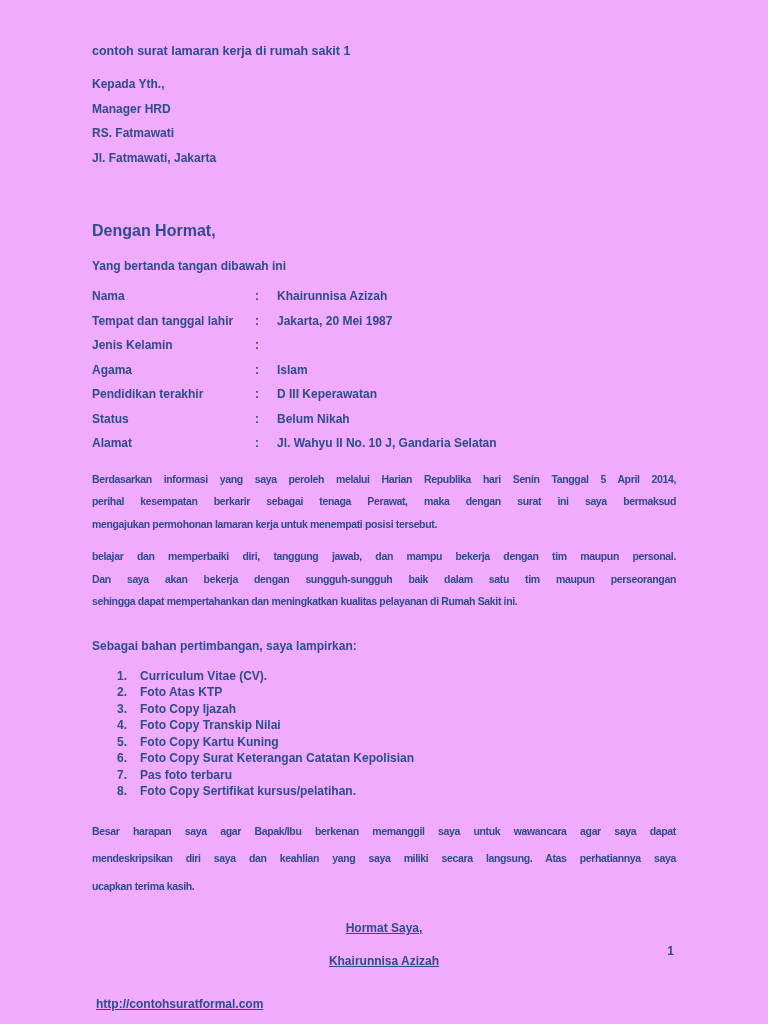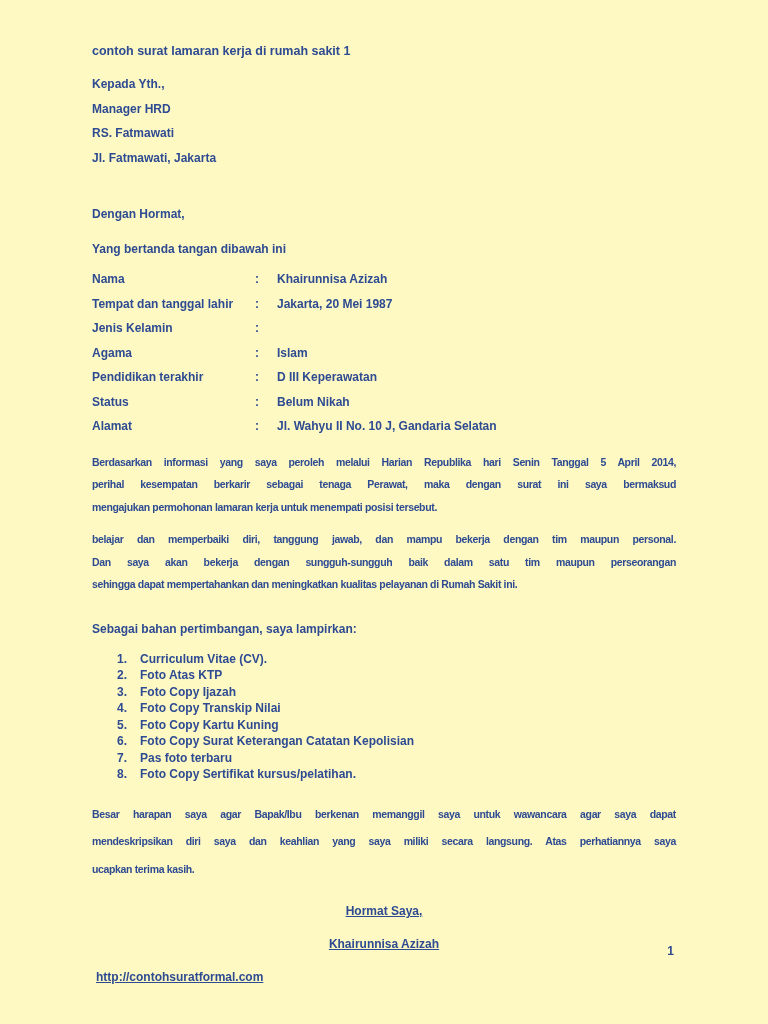--- a/index.html
+++ b/index.html
@@ -1,49 +1,49 @@
 <!DOCTYPE html>
 <html><head>
 <meta charset="utf-8">
 <style>
   html,body {margin:0; padding:0; background:#ffffff;}
   .page {
     position:relative;
     width:768px; height:1024px;
-    background:#fef9c3;
+    background:#f0abfc;
     font-family:"Liberation Sans", sans-serif;
     font-weight:bold;
     color:#2e4b92;
     overflow:hidden;
   }
   .content {padding:43px 92px 0 92px;}
   .doc-title {font-size:12.5px; line-height:16px; margin:0 0 13px 0;}
   .recipient-line {font-size:12px; line-height:24.5px;}
-  .salutation {margin-top:32px; font-size:12px; line-height:24.5px;}
+  .salutation {margin-top:49px; font-size:16px; line-height:24.5px;}
   .opening {margin-top:10px; font-size:12px; line-height:24.5px;}
   .bio-table {margin-top:6px;}
   .bio-row {display:flex; font-size:12px; line-height:24.5px;}
   .bio-label {width:163px; flex:none;}
   .bio-colon {width:22px; flex:none;}
   .bio-value {flex:1;}
   .para {margin:0; font-size:10.5px; letter-spacing:-0.35px; line-height:22.5px;}
   .para .jline {text-align:justify; text-align-last:justify;}
   .para .jline.last {text-align-last:left;}
   .para1 {margin-top:12px;}
   .para2 {margin-top:10px;}
   .attach-intro {margin-top:21px; font-size:12px; line-height:24px;}
   .attach-list {margin-top:10px; font-size:12px; line-height:16.5px;}
   .att-row {display:flex;}
   .att-num {width:23px; flex:none; margin-left:25px;}
   .closing {margin-top:18px; line-height:27.5px;}
   .signoff {text-align:center; font-size:12px;text-decoration:underline;}
   .signoff-salutation {margin-top:16px; line-height:24px;}
   .signoff-name {margin-top:9px; line-height:24px;}
   .footer-link {
-    position:absolute; left:96px; top:970px;
+    position:absolute; left:96px; top:997px;
     font-size:12px; text-decoration:underline; color:#2e4b92; cursor:pointer;
   }
   .page-number {position:absolute; right:94px; top:944px; font-size:12px;}
 </style>
 </head>
 <body>
 
 <div class="page">
   <div class="content">
 

